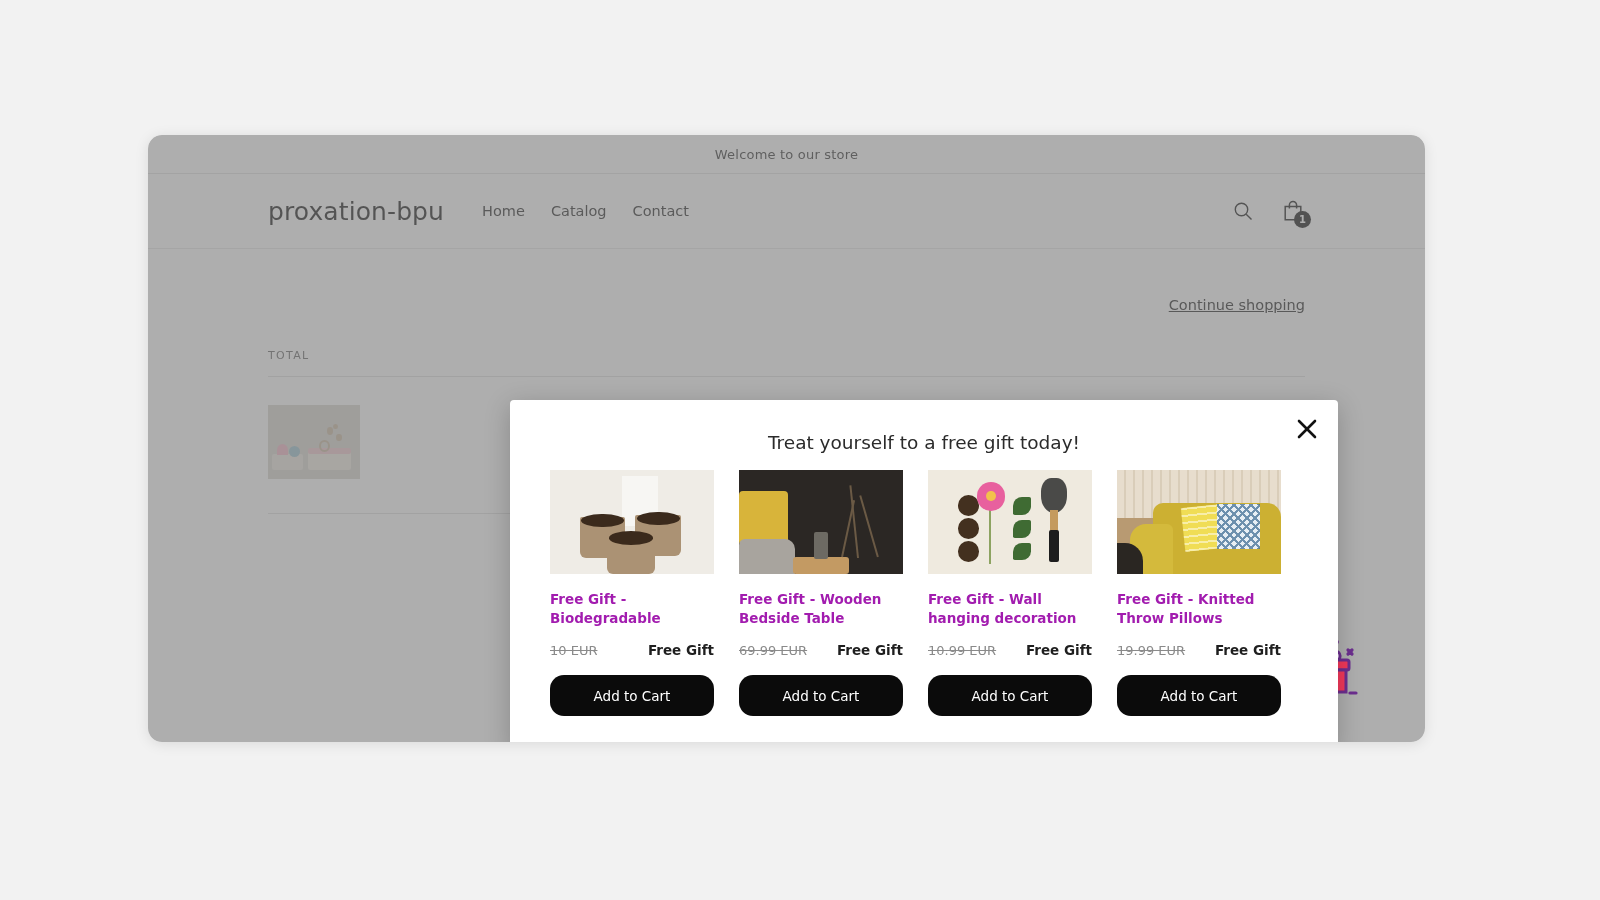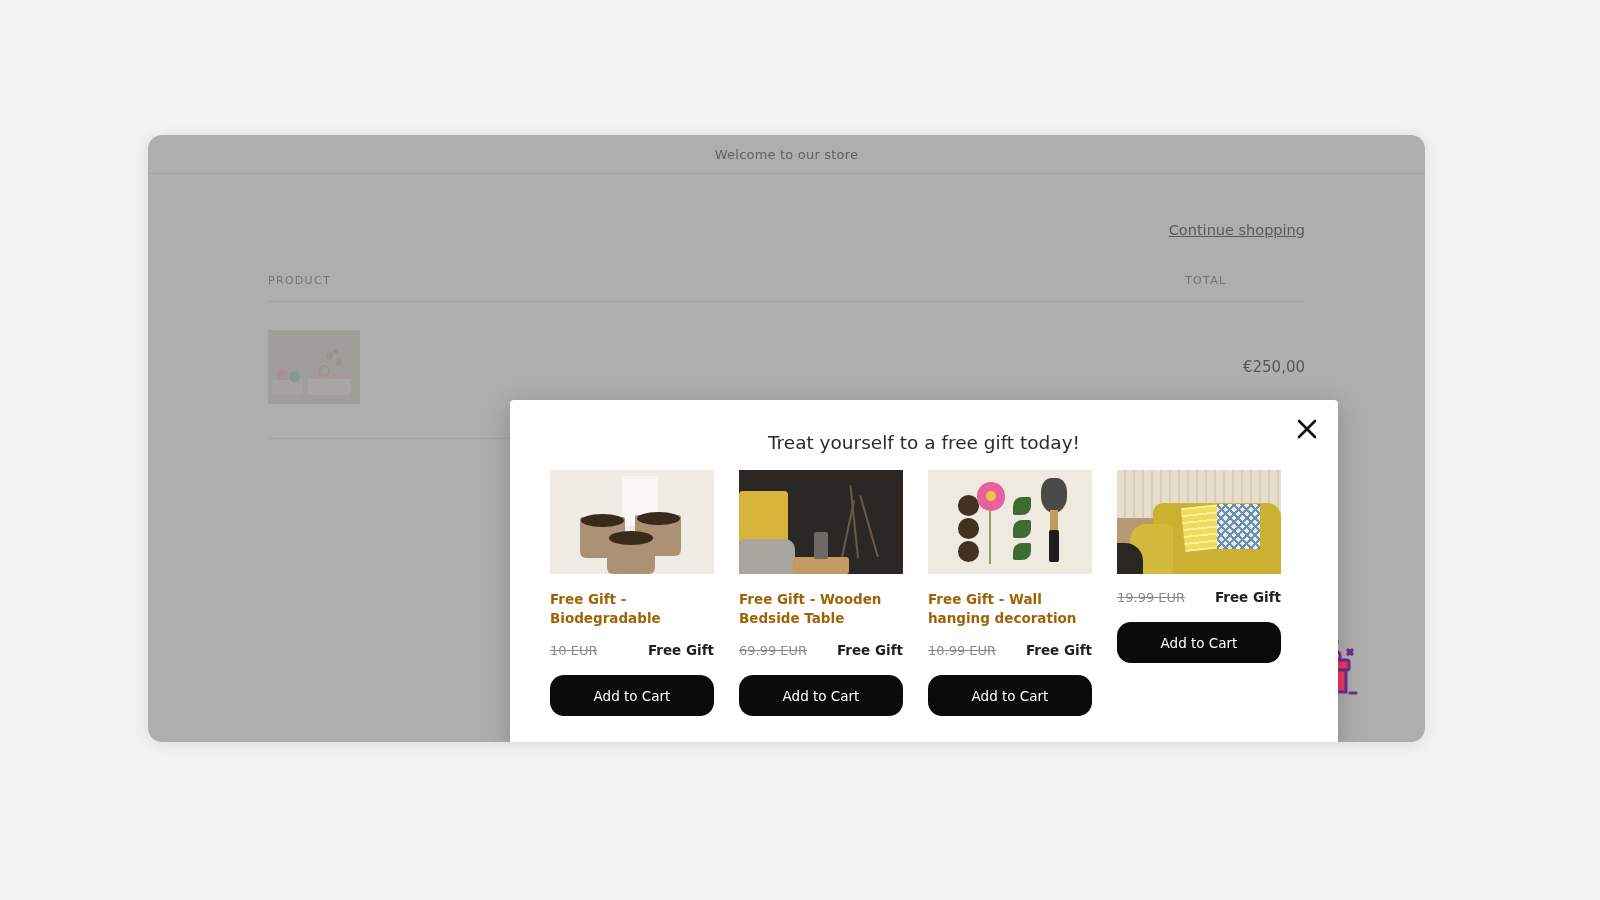--- a/index.html
+++ b/index.html
@@ -155,21 +155,21 @@
   #gift-products-grid {
     display: flex; gap: 25px;
     padding: 17px 40px 0 40px;
   }
   .gift-card { width: 164px; display: flex; flex-direction: column; }
   .gift-card-image {
     width: 164px; height: 104px; overflow: hidden; position: relative;
     background: #e9e6e0;
   }
   .gift-card-title {
-    margin-top: 16px; font-size: 13.5px; font-weight: 700; color: #a16207;
+    margin-top: 16px; font-size: 13.5px; font-weight: 700; color: #a21caf;
     line-height: 1.38; min-height: 37px;
   }
   .gift-card-pricerow {
     margin-top: 15px; display: flex; align-items: baseline; justify-content: space-between;
   }
   .gift-card-oldprice {
     font-size: 13px; color: #8a8a8a; text-decoration: line-through;
   }
   .gift-card-tag { font-size: 13.5px; font-weight: 700; color: #1f1f1f; }
   .gift-card-button {
@@ -235,29 +235,51 @@
 <body>
 
 <div id="browser-window">
 
   <div id="store-page">
 
     <div id="announcement-bar">
       <span class="txt">Welcome to our store</span>
     </div>
 
+    <div id="site-header">
+      <div id="brand-logo">proxation-bpu</div>
+      <nav id="main-nav">
+        <a>Home</a>
+        <a>Catalog</a>
+        <a>Contact</a>
+      </nav>
+      <div id="header-actions">
+        <span class="hdr-icon">
+          <svg width="24" height="24" viewBox="0 0 24 24" fill="none" stroke="#1f1f1f" stroke-width="1.4">
+            <circle cx="10.5" cy="10.5" r="6.2"></circle>
+              <line x1="15.2" y1="15.2" x2="20.5" y2="20.5"></line>
+          </svg>
+        </span>
+        <span class="hdr-icon">
+          <svg width="24" height="24" viewBox="0 0 24 24" fill="none" stroke="#1f1f1f" stroke-width="1.5">
+            <path d="M4.2 7.6h15.6v13.2H4.2z"></path>
+            <path d="M8.4 9.4V6.1a3.6 3.6 0 0 1 7.2 0v3.3"></path>
+          </svg>
+          <span id="cart-badge">1</span>
+        </span>
+      </div>
+    </div>
 
     <div id="cart-body">
       <div id="cart-title-row">
         <a id="continue-shopping-link">Continue shopping</a>
       </div>
 
       <div id="cart-table">
         <div id="cart-table-head">
-          <span class="col-head col-product">PRODUCT</span>
           <span class="col-head col-total">TOTAL</span>
         </div>
 
         <div class="cart-row">
           <div class="cart-row-thumb">
             <div class="ph ph-nursery">
               <div class="crib"></div>
                 <div class="cribtop"></div>
                 <div class="dresser"></div>
               <div class="toy"></div>
@@ -398,20 +420,21 @@
               <div class="arm"></div>
             <div class="cush-y">
                 <div class="cush-y-p"></div>
               </div>
             <div class="cush-b">
                 <div class="cush-b-p"></div>
               </div>
             <div class="dark"></div>
           </div>
         </div>
+        <div class="gift-card-title">Free Gift - Knitted Throw Pillows</div>
         <div class="gift-card-pricerow">
           <span class="gift-card-oldprice">19.99 EUR</span>
           <span class="gift-card-tag">Free Gift</span>
         </div>
         <button class="gift-card-button">Add to Cart</button>
       </div>
 
     </div>
   </div>
 

